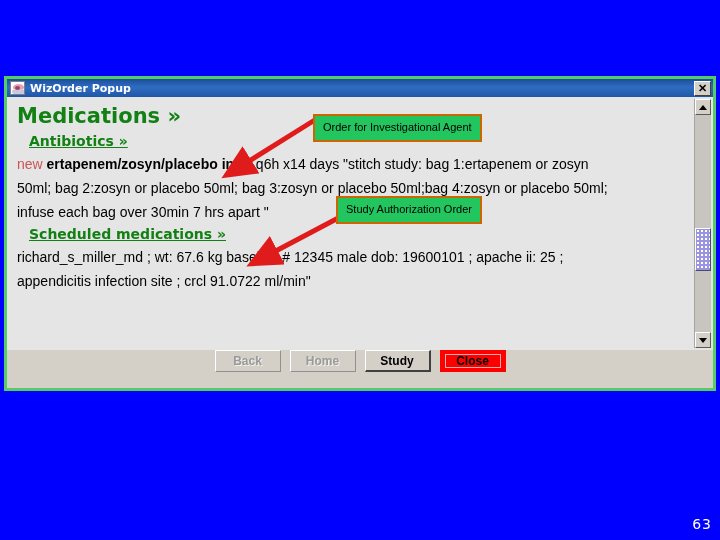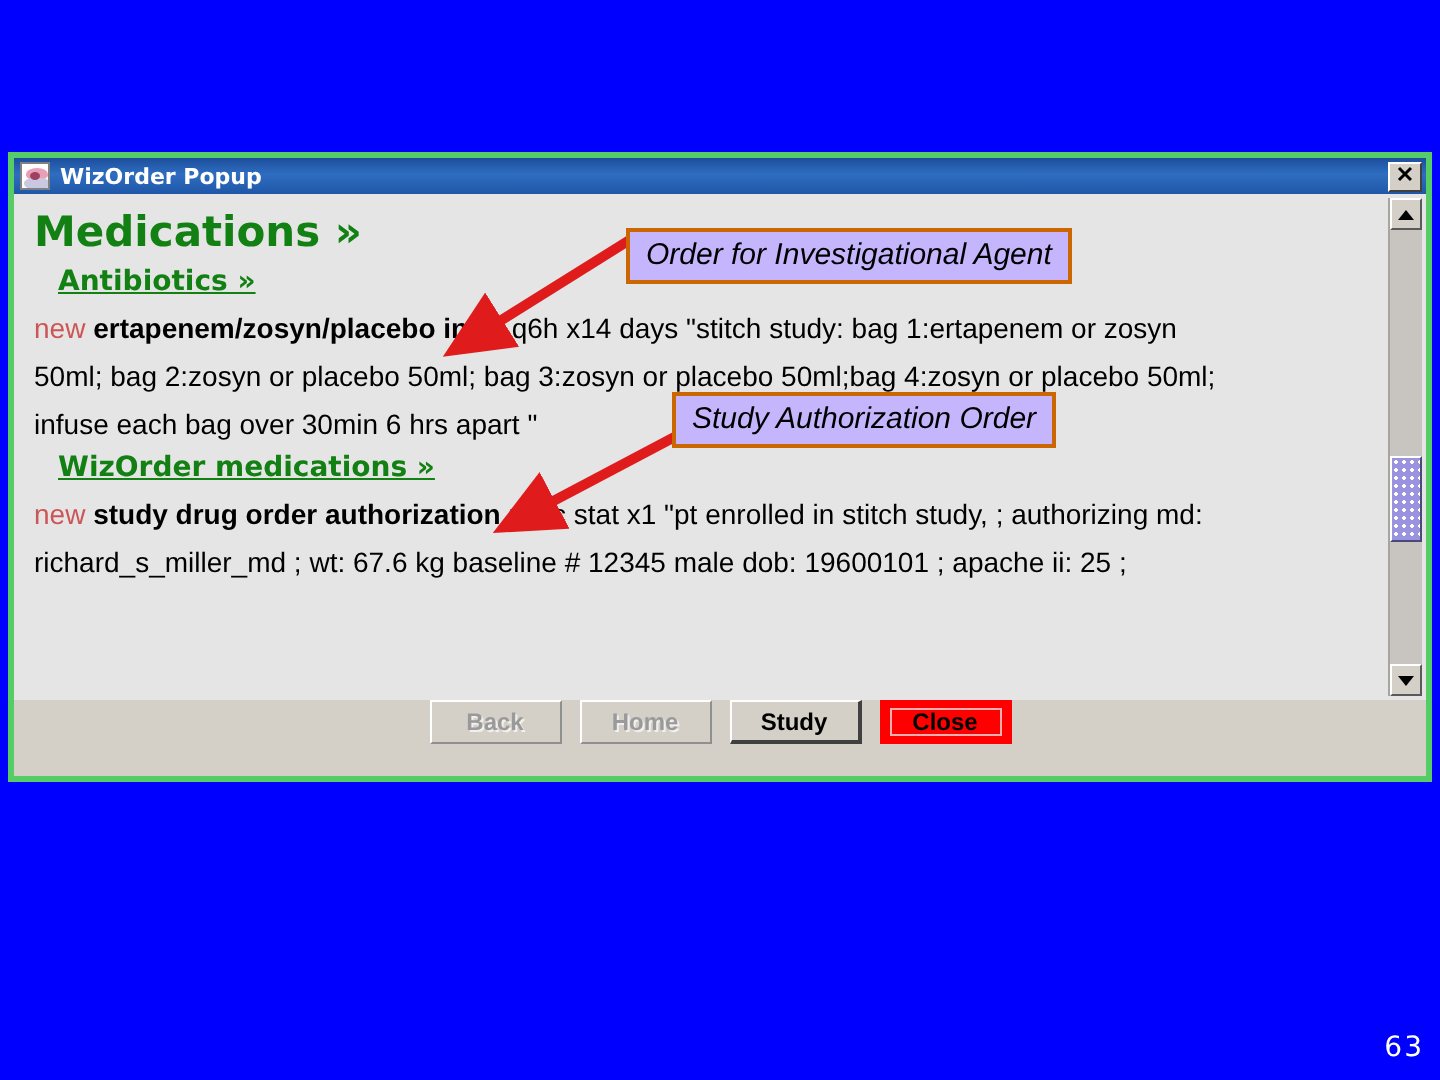--- a/index.html
+++ b/index.html
@@ -136,29 +136,28 @@
     line-height: 24px;
     white-space: nowrap;
     margin: 0;
   }
   .kw-new { color: #cc5555; }
   .bold { font-weight: bold; }
 
   
   .callout {
     position: absolute;
-    background: #c4b5fd;
+    background: #22c55e;
     border: 2px solid #cc6600;
     color: #000000;
-    font-size: 15px;
+    font-size: 11px;
     font-family: "Liberation Sans", sans-serif;
     padding: 3px 8px 4px 8px;
     white-space: nowrap;
     line-height: 17px;
-    font-style: italic;
   }
   #callout-1 { left: 313px; top: 114px; }
   #callout-2 { left: 336px; top: 196px; }
 
   .arrow-svg {
     position: absolute;
     left: 0; top: 0;
     width: 712px; height: 315px;
     pointer-events: none;
     overflow: visible;
@@ -304,32 +303,28 @@
           <div class="heading-sub">Antibiotics »</div>
 
           <div class="line">
             <span class="kw-new">new</span>
             <span class="bold">ertapenem/zosyn/placebo inj</span>
             <span>iv q6h x14 days "stitch study: bag 1:ertapenem or zosyn</span>
           </div>
 
           <div class="line">50ml; bag 2:zosyn or placebo 50ml; bag 3:zosyn or placebo 50ml;bag 4:zosyn or placebo 50ml;</div>
 
-          <div class="line">infuse each bag over 30min 6 hrs apart "</div>
-
-          <div class="heading-sub">WizOrder medications »</div>
-
-          <div class="line">
-            <span class="kw-new">new</span>
-            <span class="bold">study drug order authorization</span>
-            <span>misc stat x1 "pt enrolled in stitch study, ; authorizing md:</span>
-          </div>
+          <div class="line">infuse each bag over 30min 7 hrs apart "</div>
+
+          <div class="heading-sub">Scheduled medications »</div>
+
 
           <div class="line">richard_s_miller_md ; wt: 67.6 kg baseline # 12345 male dob: 19600101 ; apache ii: 25 ;</div>
 
+          <div class="line">appendicitis infection site ; crcl 91.0722 ml/min"</div>
 
         </div>
 
         <div id="scrollbar">
           <div class="sb-btn">
               <div class="tri-up"></div>
             </div>
           <div id="sb-track">
             <div id="sb-thumb"></div>
           </div>

